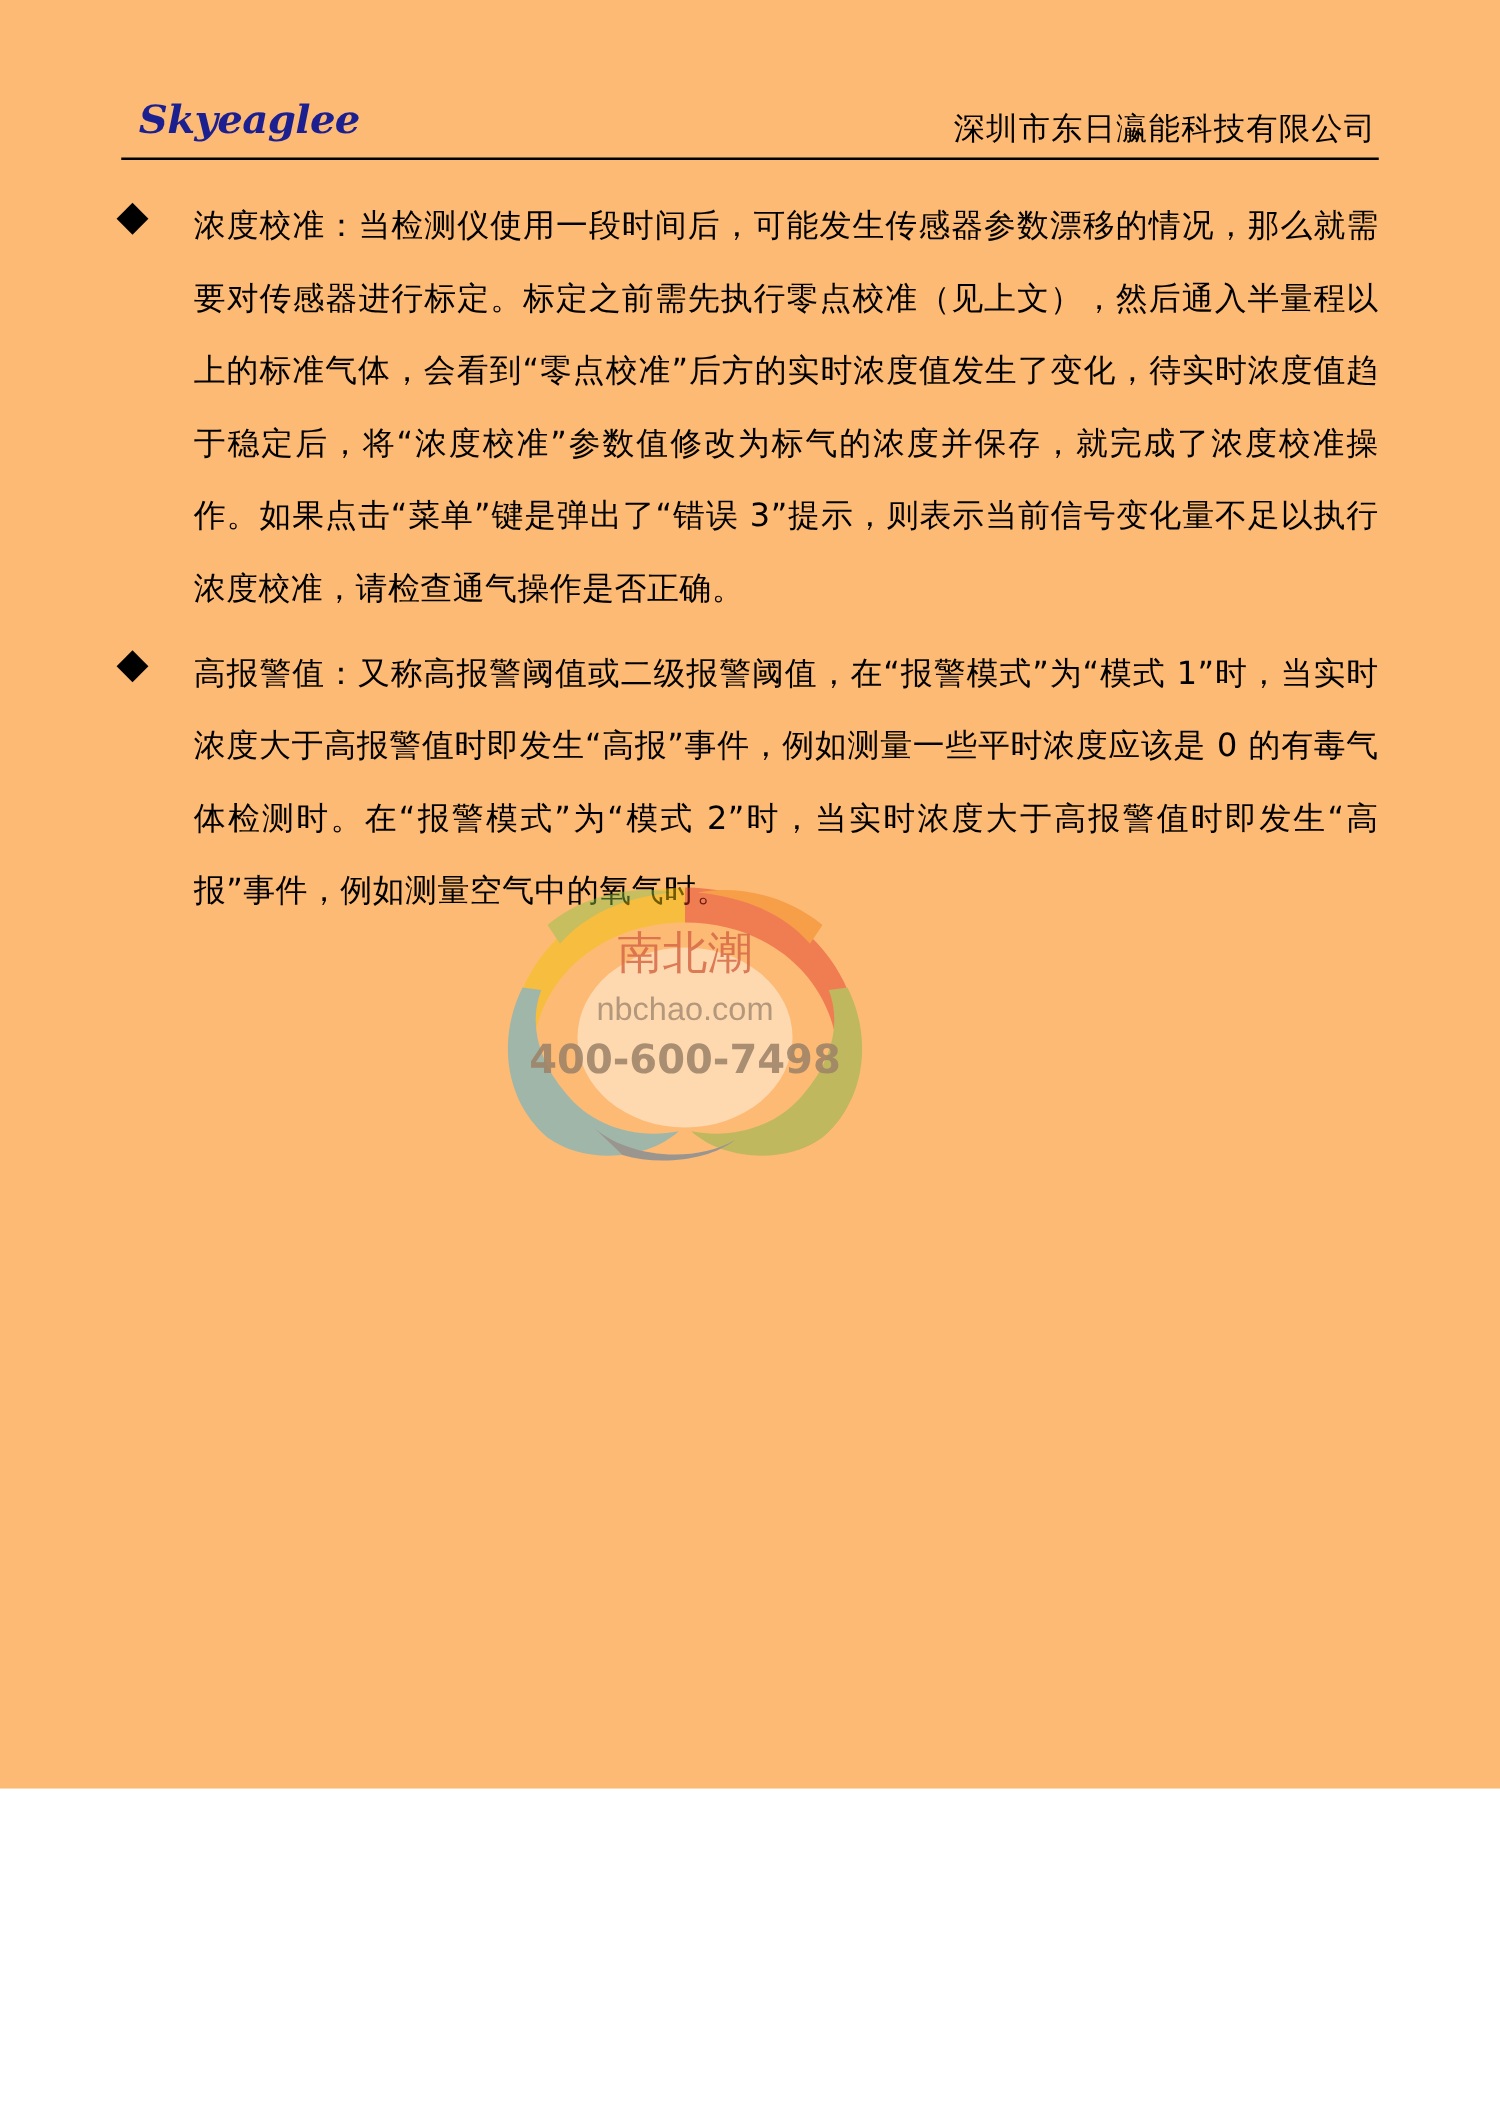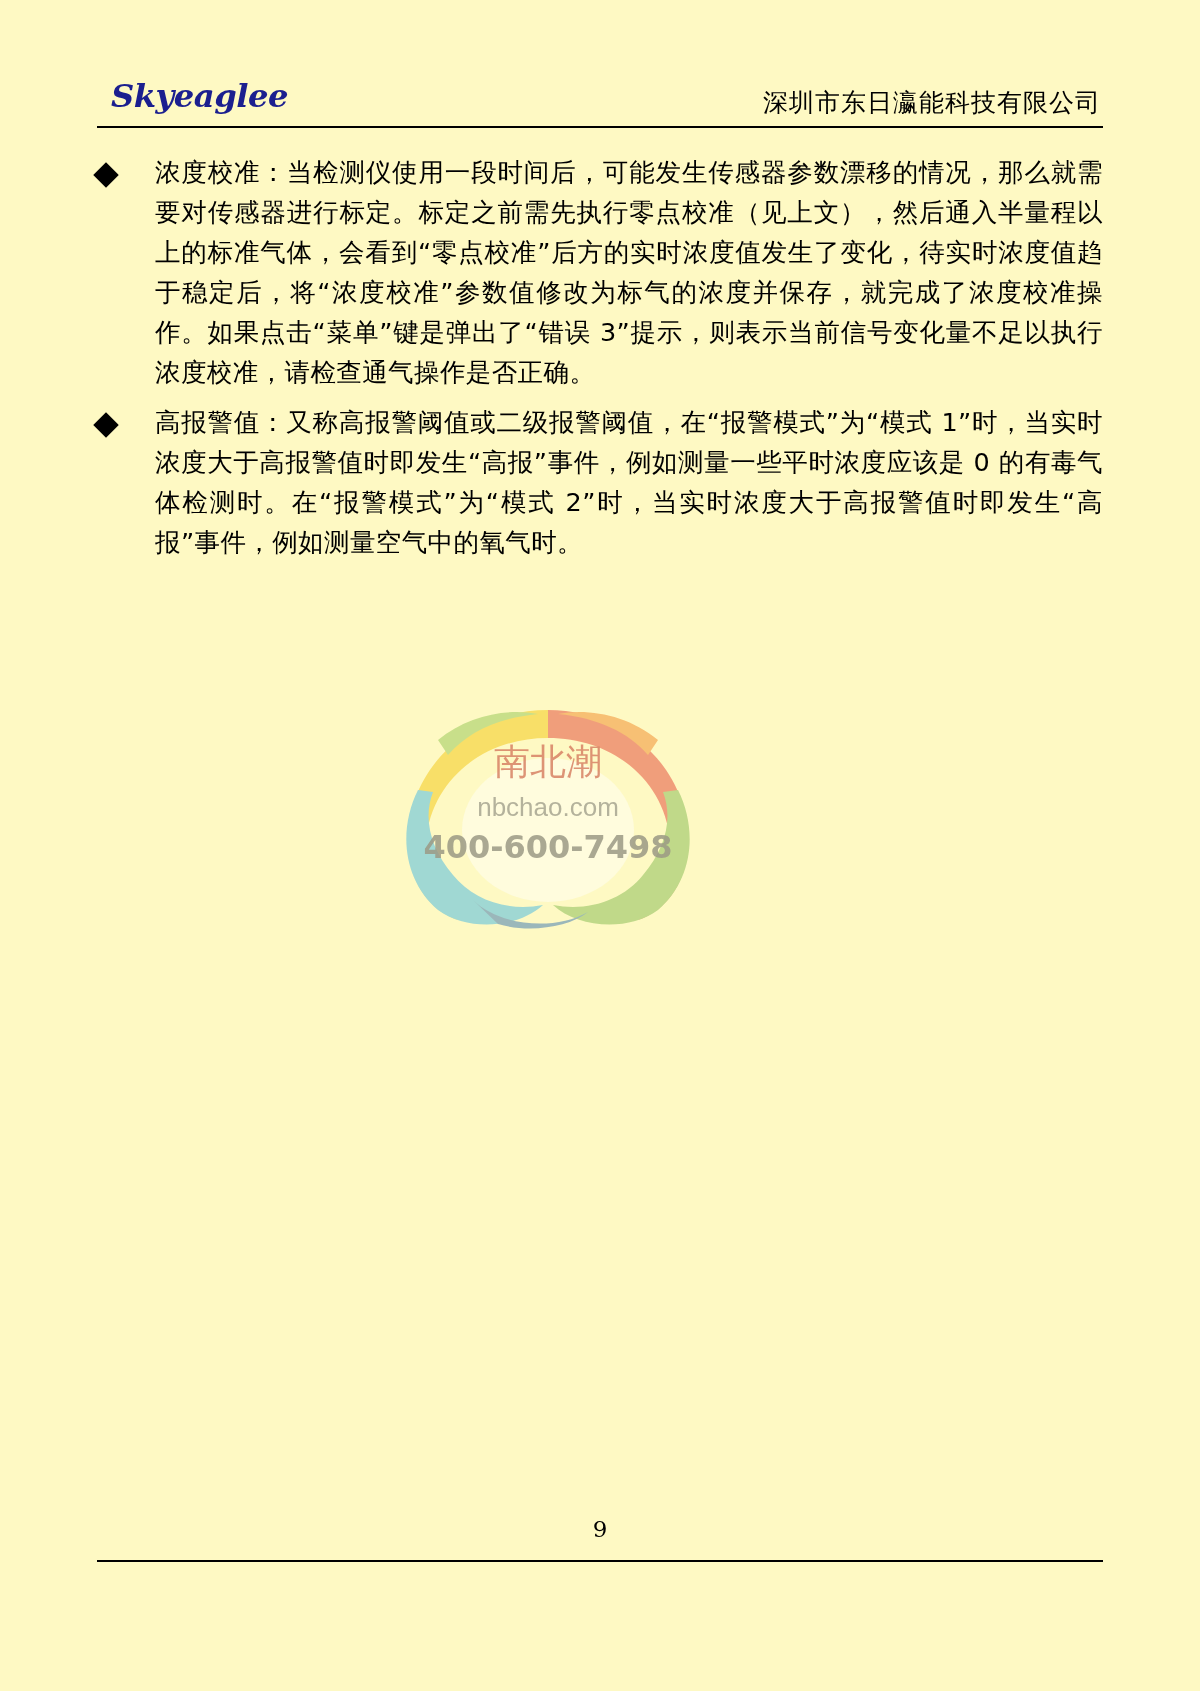--- a/index.html
+++ b/index.html
@@ -3,22 +3,22 @@
 <meta charset="utf-8">
 <style>
   html, body {
     margin: 0;
     padding: 0;
     background: #ffffff;
   }
   .page {
     position: relative;
     width: 1200px;
-    height: 1691px;
-    background: #fef9c3;
+    height: 1431px;
+    background: #fdba74;
     font-family: "DejaVu Sans", "Liberation Sans", sans-serif;
     overflow: hidden;
   }
   .content {
     position: absolute;
     left: 97px;
     top: 66px;
     width: 1006px;
   }
   
@@ -70,21 +70,21 @@
     top: 14px;
     width: 18px;
     height: 18px;
     background: #000000;
     transform: rotate(45deg);
   }
   .bullet-text {
     margin-left: 58px;
     font-family: "DejaVu Sans", "Liberation Sans", sans-serif;
     font-size: 25.5px;
-    line-height: 40px;
+    line-height: 58px;
     color: #000000;
     text-align: justify;
     text-justify: inter-ideograph;
     letter-spacing: 0.4px;
   }
   
   .footer {
     position: absolute;
     left: 97px;
     right: 97px;

